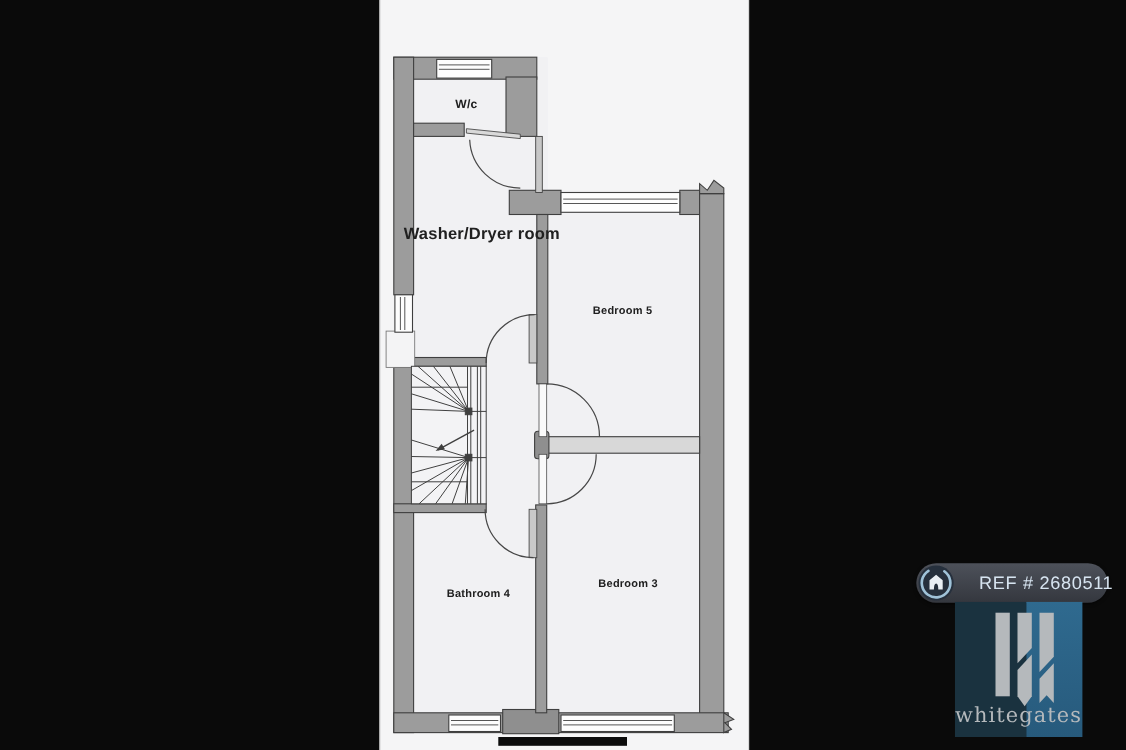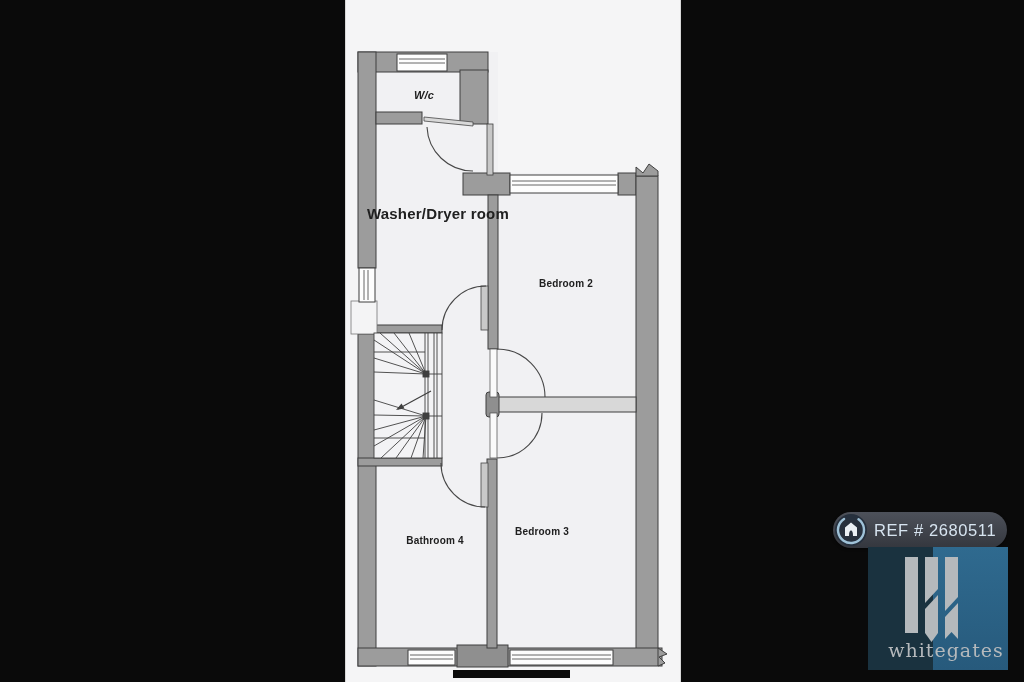--- a/index.html
+++ b/index.html
@@ -6,30 +6,30 @@
   .screen{position:relative;width:1024px;height:682px;overflow:hidden;
           font-family:"Liberation Sans",sans-serif;background:#0a0a0a;}
   .side-bar{position:absolute;top:0;height:682px;background:#0a0a0a;}
   .side-bar.left{left:0;width:345px;}
   .side-bar.right{left:679px;width:345px;}
   .plan-page{position:absolute;left:345px;top:0;width:334px;height:682px;
              background:#f5f5f6;border-left:1px solid #d8d8d8;border-right:1px solid #d8d8d8;}
   .plan-svg{position:absolute;left:0;top:0;}
   .room-label{position:absolute;transform:translate(-50%,-50%);
               color:#202020;font-weight:700;font-size:10px;letter-spacing:.2px;white-space:nowrap;}
-  .room-label.wc{font-size:11px;font-style:italic;}
+  .room-label.wc{font-size:11px;}
   .scale-bar{position:absolute;left:453px;top:670px;width:117px;height:8px;background:#0c0c0c;}
   
   .ref-badge{position:absolute;left:833px;top:512px;width:174px;height:36px;border-radius:18px;
              background:linear-gradient(#4d515a,#34373e);display:flex;align-items:center;
              box-shadow:0 1px 3px rgba(0,0,0,.6);}
   .ref-badge .icon-wrap{width:34px;height:34px;margin-left:1px;flex:0 0 auto;}
-  .ref-text{color:#d7e4f0;font-size:16.5px;letter-spacing:.6px;margin-left:6px;white-space:nowrap;}
+  .ref-text{color:#d7e4f0;font-size:16.5px;letter-spacing:.6px;margin-left:22px;white-space:nowrap;}
   
-  .brand-logo{position:absolute;left:868px;top:547px;width:156px;height:123px;overflow:hidden;}
+  .brand-logo{position:absolute;left:868px;top:547px;width:116px;height:123px;overflow:hidden;}
   .brand-logo .half{position:absolute;top:0;height:100%;}
   .brand-logo .half.l{left:0;width:65px;background:#1a323f;}
   .brand-logo .half.r{left:65px;width:75px;background:linear-gradient(180deg,#2f6a8f,#275a7c);}
   .logo-mark{position:absolute;left:0;top:0;}
   .logo-text{position:absolute;left:0;right:0;top:92px;text-align:center;
              font-family:"DejaVu Serif",serif;font-size:19px;color:#b5b9bc;letter-spacing:1px;}
 </style>
 </head>
 <body>
 
@@ -116,23 +116,23 @@
       <path d="M428,374 H442 M428,416 H442"></path>
       <rect x="423" y="371" width="6" height="6" fill="#3f3f3f"></rect>
       <rect x="423" y="413" width="6" height="6" fill="#3f3f3f"></rect>
       <path d="M431,391 L398,409" stroke-width="1.2"></path>
       <polygon points="396,410 401.5,403.5 404.5,408.5" fill="#3f3f3f" stroke="none"></polygon>
     </g>
   </svg>
 
   <div class="room-label wc" style="left:424px;top:95px">W/c</div>
   <div class="room-label" style="left:438px;top:213px;font-size:15px">Washer/Dryer room</div>
-  <div class="room-label" style="left:566px;top:283px">Bedroom 2</div>
+  <div class="room-label" style="left:566px;top:283px">Bedroom 5</div>
   <div class="room-label" style="left:435px;top:540px">Bathroom 4</div>
-  <div class="room-label" style="left:542px;top:531px">Bedroom 3</div>
+  <div class="room-label" style="left:571px;top:531px">Bedroom 3</div>
 
   <div class="scale-bar"></div>
 
   <div class="ref-badge">
     <div class="icon-wrap">
       <svg width="34" height="34" viewBox="0 0 34 34">
         <circle cx="17" cy="17" r="16" fill="#26303d"></circle>
         <circle cx="17" cy="17" r="13" fill="none" stroke="#9fc2d8" stroke-width="2.4" stroke-dasharray="66 16" stroke-linecap="round" transform="rotate(-55 17 17)"></circle>
         <path fill-rule="evenodd" fill="#e9eff4" d="M11,23 L11,14.5 L17,9.5 L23,14.5 L23,23 Z
                  M15,23 Q15,17.5 17,17.5 Q19,17.5 19,23 Z"></path>

